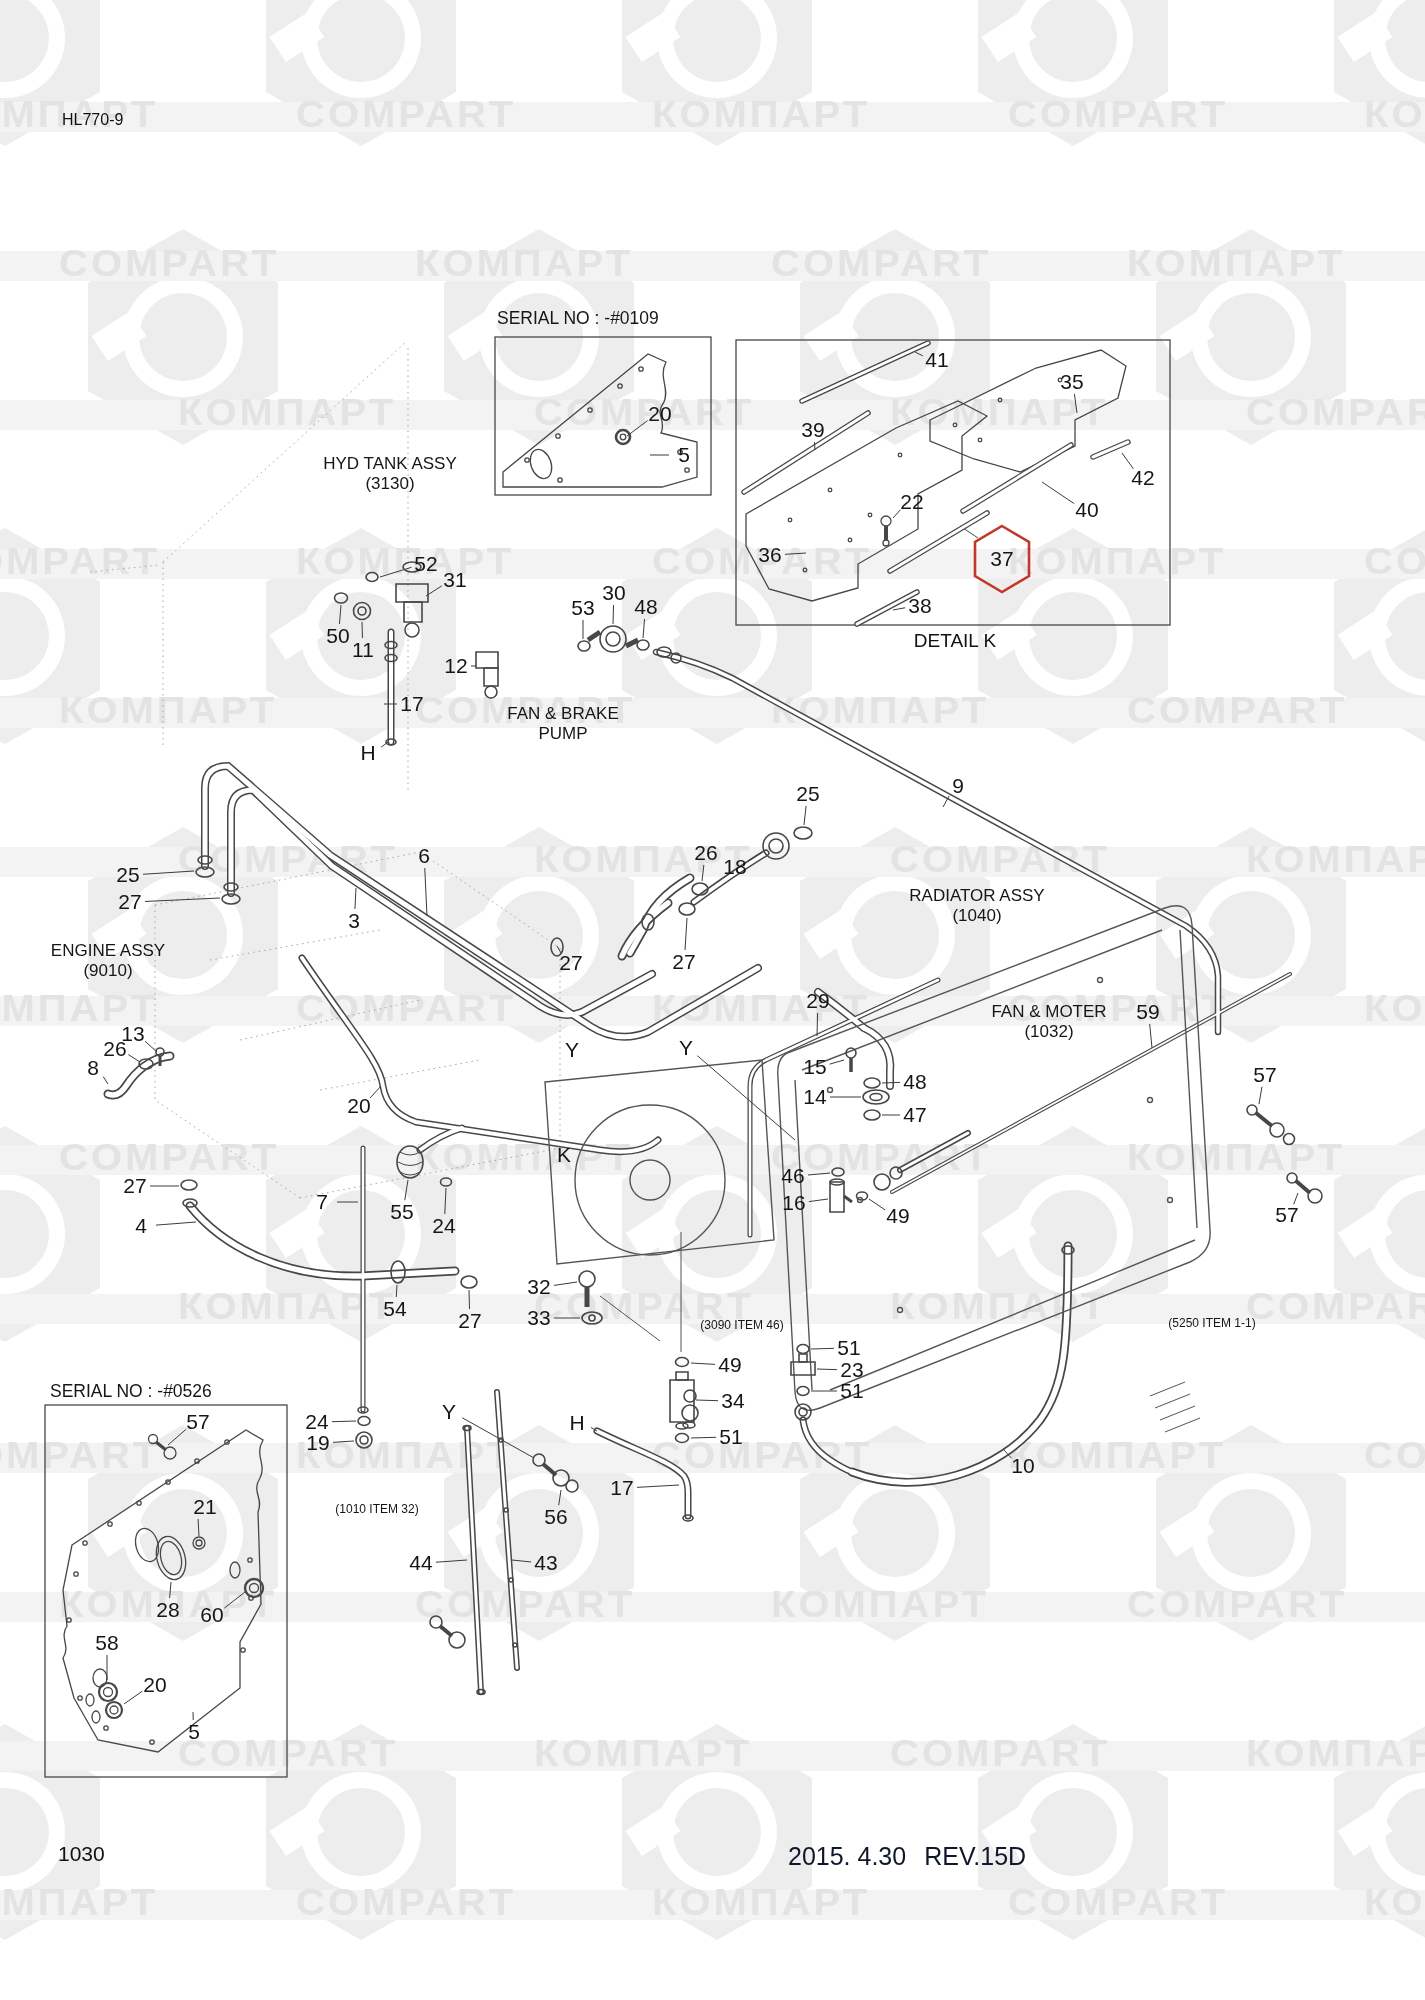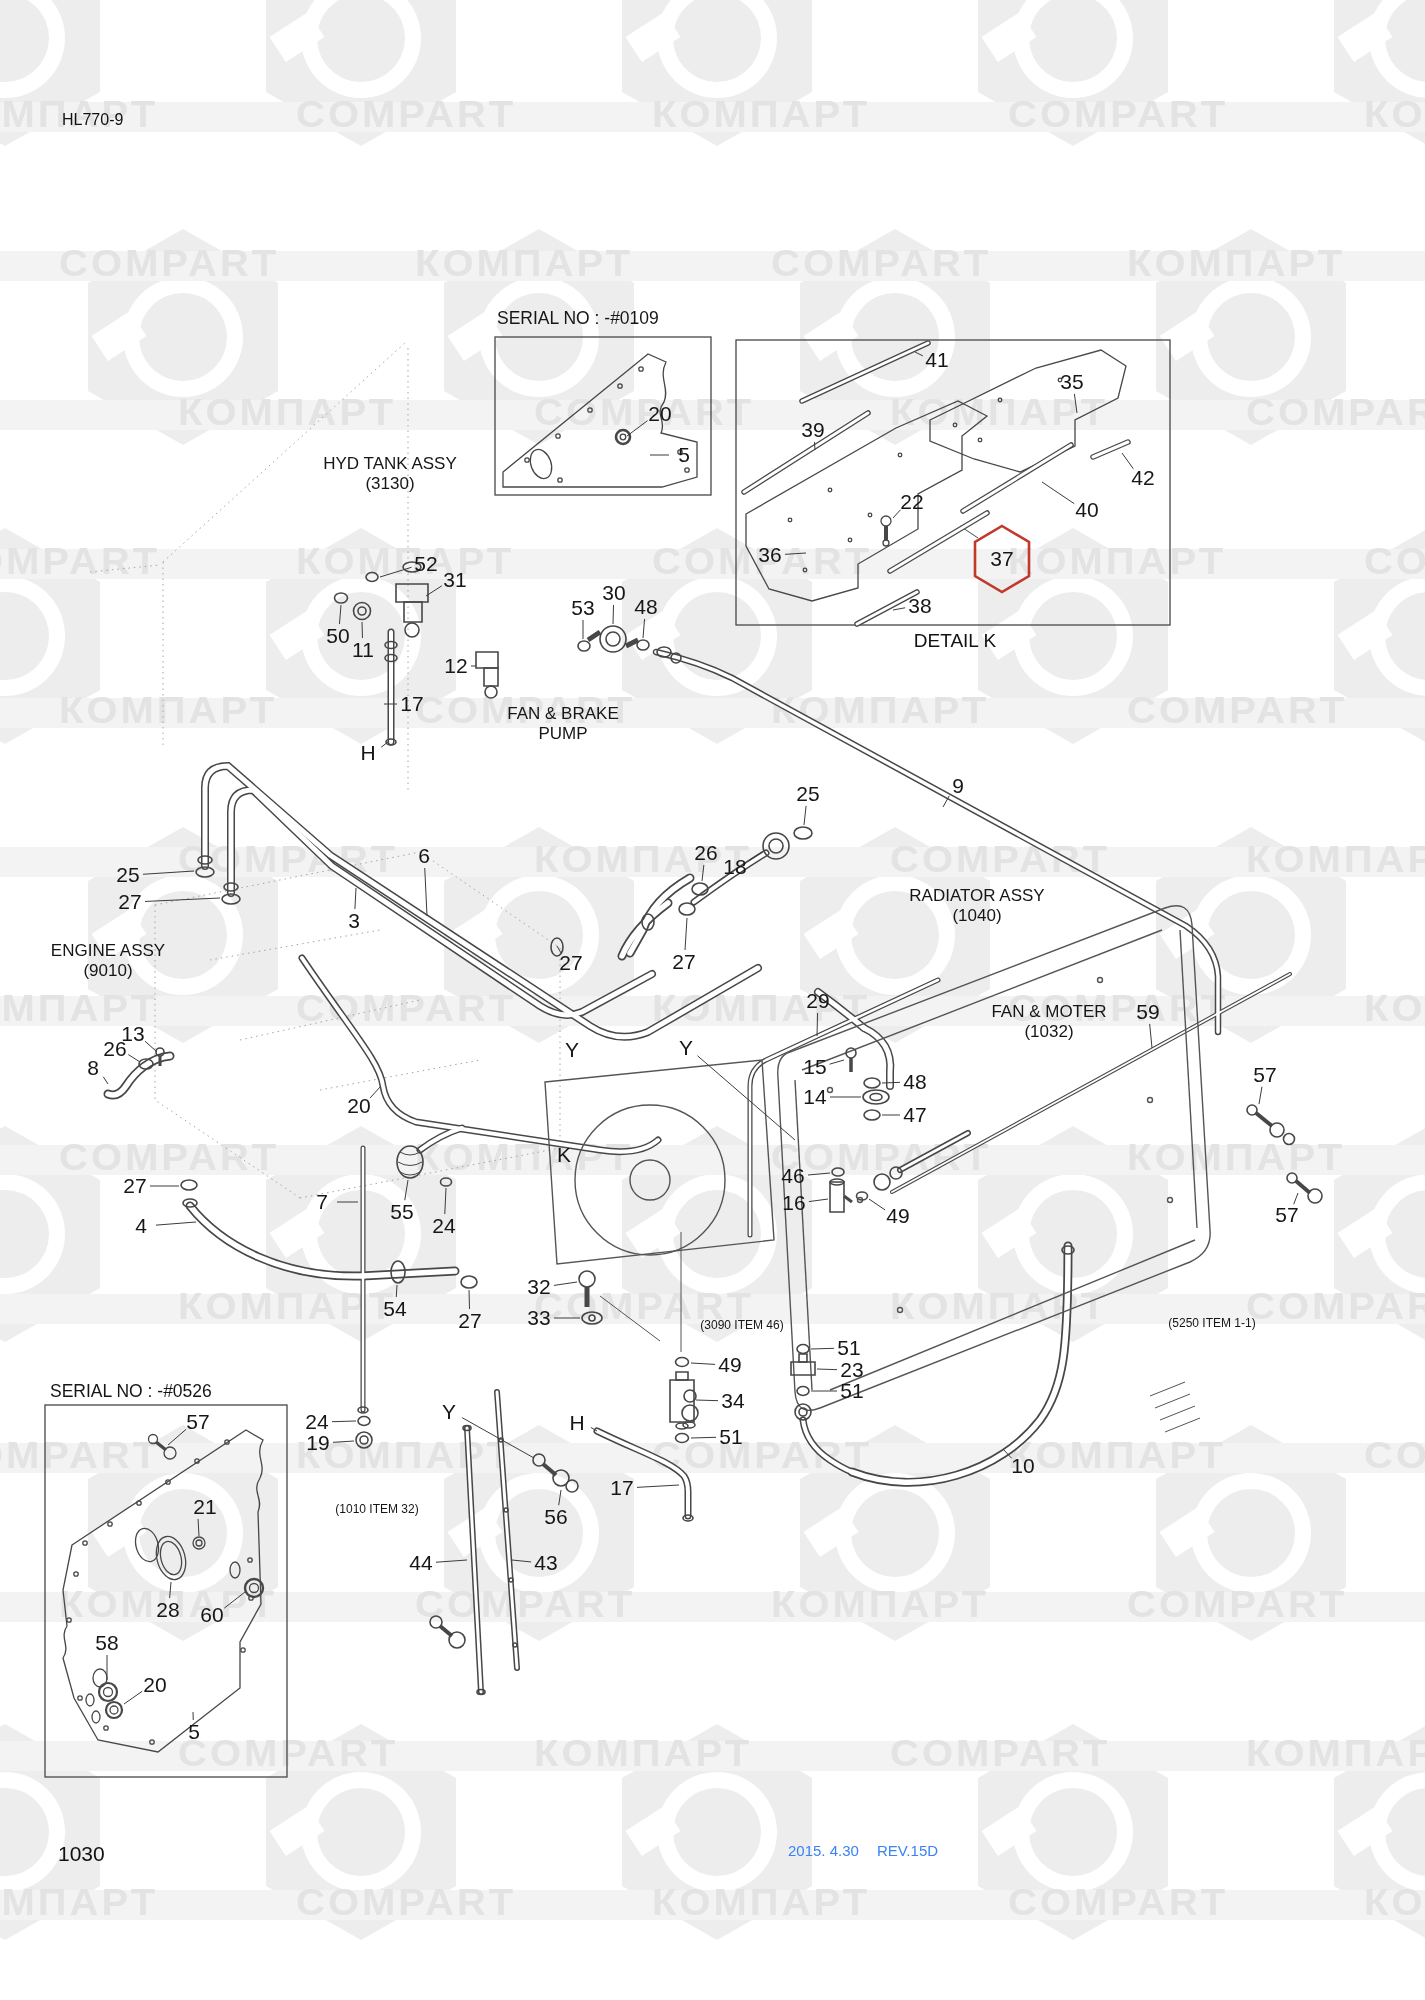--- a/index.html
+++ b/index.html
@@ -21,21 +21,21 @@
   .callout{position:absolute;transform:translate(-50%,-50%);font-size:21px;color:#161616;
            white-space:nowrap;}
   .asm{position:absolute;transform:translate(-50%,-50%);font-size:17px;color:#161616;text-align:center;
        line-height:20px;white-space:nowrap;}
   .refnote{position:absolute;transform:translate(-50%,-50%);font-size:12px;color:#161616;white-space:nowrap;}
   .inset-head{position:absolute;font-size:17.5px;color:#161616;white-space:nowrap;}
   #model{position:absolute;left:62px;top:111px;font-size:16px;color:#111;}
   #title{position:absolute;left:255px;top:105px;width:540px;text-align:center;font-size:27px;color:#111;}
   #detail-cap{position:absolute;left:855px;top:630px;width:200px;text-align:center;font-size:19px;color:#111;}
   #pageno{position:absolute;left:58px;top:1842px;font-size:21px;color:#111;}
-  #rev{position:absolute;left:788px;top:1842px;font-size:15px;color:#3b82f6;}
+  #rev{position:absolute;left:788px;top:1842px;font-size:25px;color:#0f172a;}
   #rev span{margin-right:18px;}
 </style>
 </head>
 <body>
 
 <div id="page">
 
   <div id="wm">
       <div class="wm-hex" style="left: -90px; top: -70px;">
         <div class="c1"></div>

